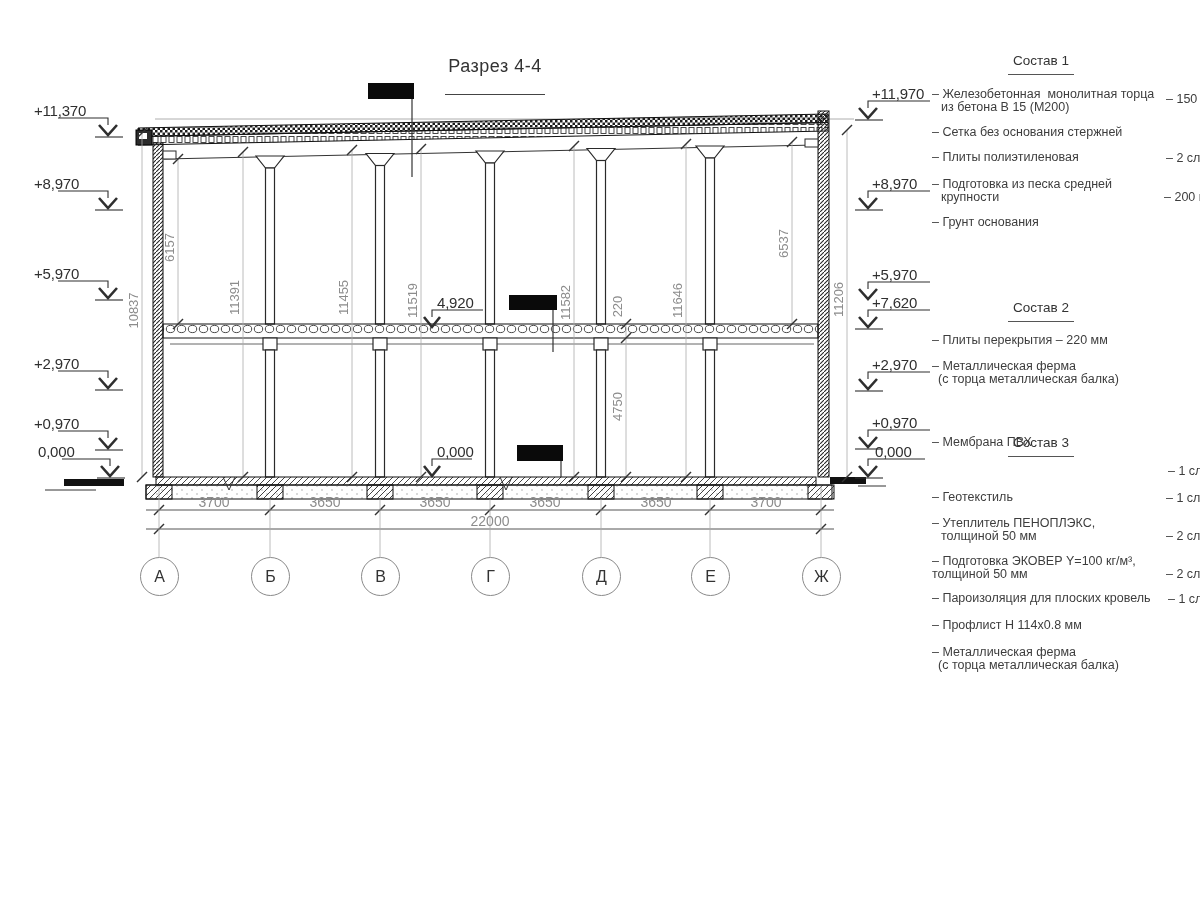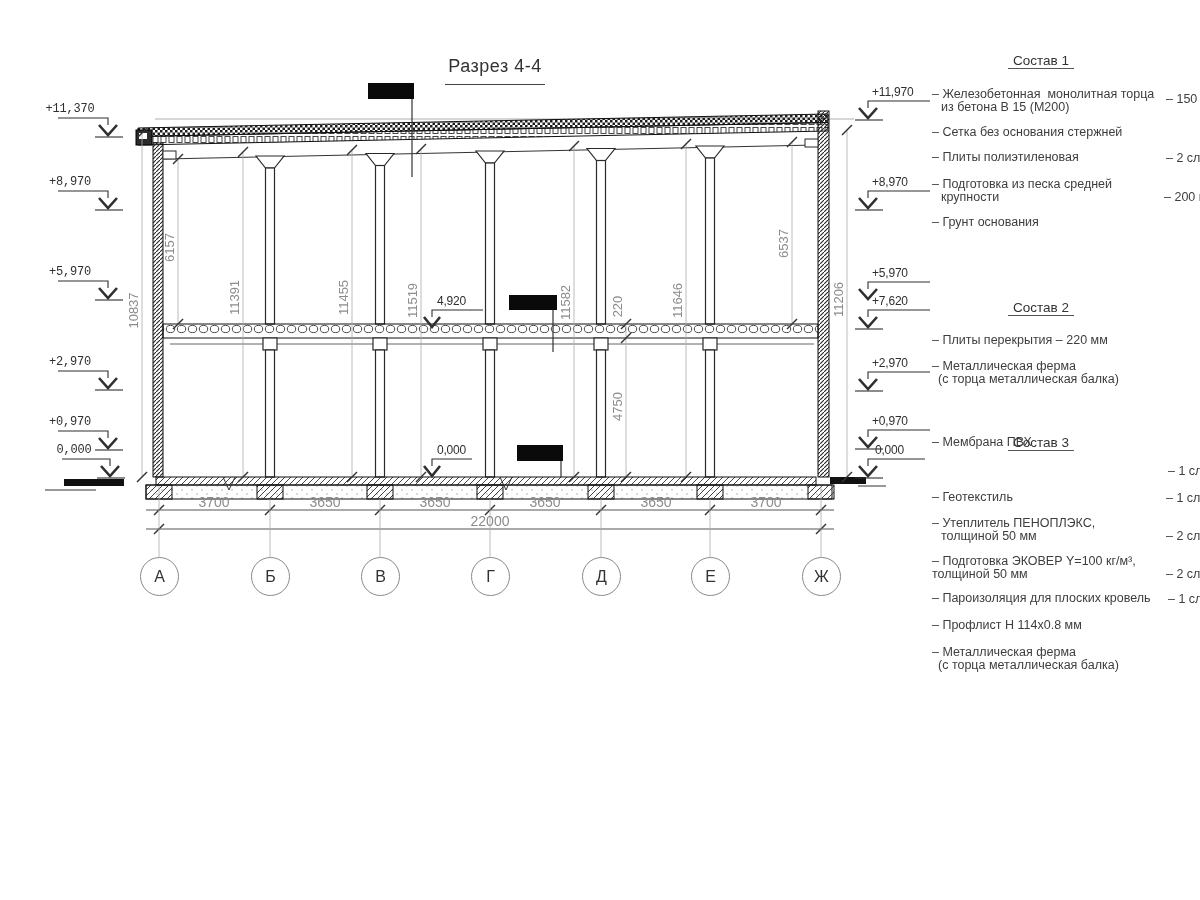--- a/index.html
+++ b/index.html
@@ -1,27 +1,27 @@
 <!DOCTYPE html>
 <html><head>
 <meta charset="utf-8">
 <style>
   html,body{margin:0;padding:0;}
   body{width:1200px;height:900px;overflow:hidden;background:#fff;position:relative;
        font-family:"Liberation Sans","DejaVu Sans",sans-serif;}
   .t{position:absolute;white-space:pre;color:#383838;}
-  .lvl{font-size:12px;color:#2f2f2f;letter-spacing:-0.2px;}
-  .lvl-l{width:72px;text-align:center;font-family:Liberation Mono, monospace;}
+  .lvl{font-size:15px;color:#2f2f2f;letter-spacing:-0.2px;}
+  .lvl-l{width:72px;text-align:left;}
   .dim{font-size:14px;color:#8c8c8c;width:70px;text-align:center;}
   .vd{font-size:13px;color:#8c8c8c;width:70px;text-align:center;transform:rotate(-90deg);}
   .axc{position:absolute;width:37px;height:37px;border:1px solid #8a8a8a;border-radius:50%;
        background:#fff;text-align:center;line-height:37px;font-size:16px;color:#333;}
   .ttl{font-size:18px;color:#333;width:100px;text-align:center;border-bottom:1.4px solid #444;
-       padding-bottom:7px;letter-spacing:0.5px;}
-  .ch{font-size:13.5px;color:#333;width:66px;text-align:center;border-bottom:1px solid #555;padding-bottom:0;}
+       padding-bottom:17px;letter-spacing:0.5px;}
+  .ch{font-size:13.5px;color:#333;width:66px;text-align:center;border-bottom:1px solid #555;padding-bottom:6px;}
   .ci{font-size:12.5px;color:#3d3d3d;line-height:13px;}
   .cv{font-size:12.5px;color:#3d3d3d;}
   svg{position:absolute;left:0;top:0;}
   .sl{stroke:#333;stroke-width:1.4;}
   .wit{stroke:#ababab;stroke-width:0.8;}
   .mk{stroke:#2f2f2f;stroke-width:1.1;fill:none;}
   .ar{stroke:#2f2f2f;stroke-width:2.6;fill:none;}
 </style>
 </head>
 <body>

